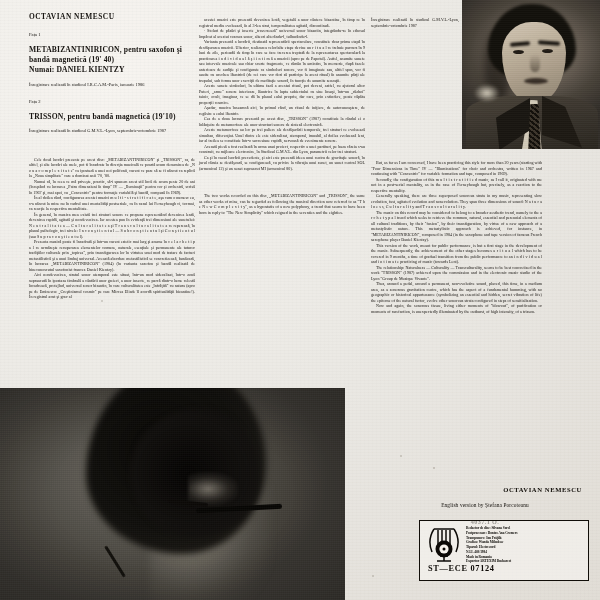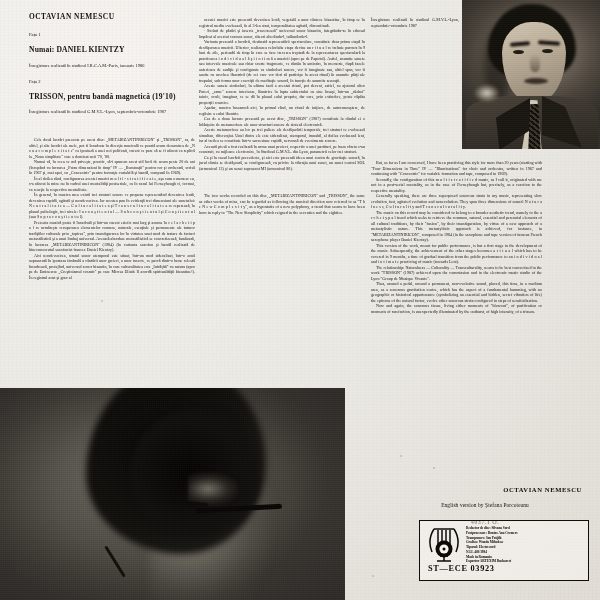--- a/index.html
+++ b/index.html
@@ -307,20 +307,21 @@
   <div class="twig1"></div>
   <div class="twig2"></div>
   <div class="twig3"></div>
   <div class="vign"></div>
   <div class="atex"></div>
 </div>
 
 <div class="col" id="col-left">
   <div class="artist-name">OCTAVIAN NEMESCU</div>
   <div class="side-label">Fața 1</div>
+  <div class="work-title">METABIZANTINIRICON, pentru saxofon şi bandă magnetică (19' 40)</div>
   <div class="soloist">Numai: DANIEL KIENTZY</div>
   <div class="rec-note">Înregistrare realizată în studioul I.R.C.A.M.-Paris, ianuarie 1986</div>
   <div class="side-label">Fața 2</div>
   <div class="work-title">TRISSON, pentru bandă magnetică (19'10)</div>
   <div class="rec-note">Înregistrare realizată în studioul G.M.V.L.-Lyon, septembrie-octombrie 1987</div>
   <div class="gap-big"></div>
   <p>Cele două lucrări prezente pe acest disc: „METABIZANTINIRICON" şi „TRISSON", ca, de altfel, şi alte lucrări ale mele, pot fi încadrate în direcţia muzicală ce poartă acum denumirea de „N o u a  c o m p l e x i t a t e" ca ipostază a unei noi polifonii, curent ce pare să se fi născut ca replică la „Noua simplitate" care a dominat anii '70, '80.</p>
   <p>Numai că, în ceea ce mă priveşte, practic, să-i spunem acest stil încă de acum peste 20 de ani (începând cu lucrarea „Patru dimensiuni în timp" IV — „Iluminaţii" pentru cor şi orchestră, scrisă în 1967 şi, mai apoi, cu „Concentric" pentru formaţie variabilă şi bandă, compusă în 1969).</p>
   <p>În al doilea rând, configurarea acestei muzici m u l t i - s t r a t i f i c a t e, aşa cum o numesc eu, s-a născut la mine nu în cadrul unei mentalităţi postseriale, ca în cazul lui Ferneyhough ci, tocmai, ca reacţie la respectiva mentalitate.</p>
   <p>În general, în muzica mea există trei straturi sonore ce propune reprezentând devenirea lentă, devenirea rapidă, agitată şi nondevenirea. Iar acestea pun în evidenţă trei dimensiuni ale sunetului: N e u t r a l i t a t e a — C u l t u r a l i t a t e a şi T r a n s c u l t u r a l i t a t e a ce reperează, în planul psihologic, trei nivele: I n c o n ş t i e n t u l — S u b c o n ş t i e n t u l şi C o n ş t i e n t u l (sau S u p r a c o n ş t i e n t u l).</p>
@@ -384,19 +385,19 @@
   <div id="label-lines">
       <div>Redactor de disc: Silvana Sorel</div>
       <div>Postprocesare: Dontos Ana Cremers</div>
       <div>Transpunere: Ion Prăjilă</div>
       <div>Grafica: Wanda Mihuleac</div>
       <div>Tiparul: Electrecord</div>
       <div>N.I.I. 403/1984</div>
       <div>Made in Romania</div>
       <div>Exportor ARTEXIM Bucharest</div>
     </div>
-  <div id="catno">ST—ECE 03923</div>
+  <div id="catno">ST—ECE 07124</div>
 </div>
 
 <span class="speck" style="left:101px;top:300px;width:2px;height:2px;"></span>
 <span class="speck" style="left:400px;top:455px;width:2px;height:2px;"></span>
 <span class="speck" style="left:372px;top:575px;width:2px;height:2px;"></span>
 <span class="speck" style="left:433px;top:467px;width:1.5px;height:1.5px;"></span>
 
 </body></html>

